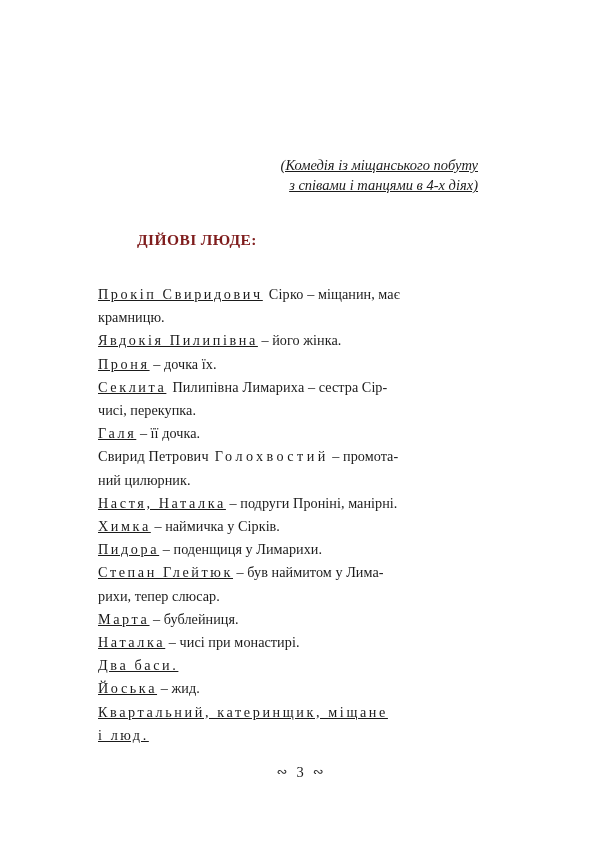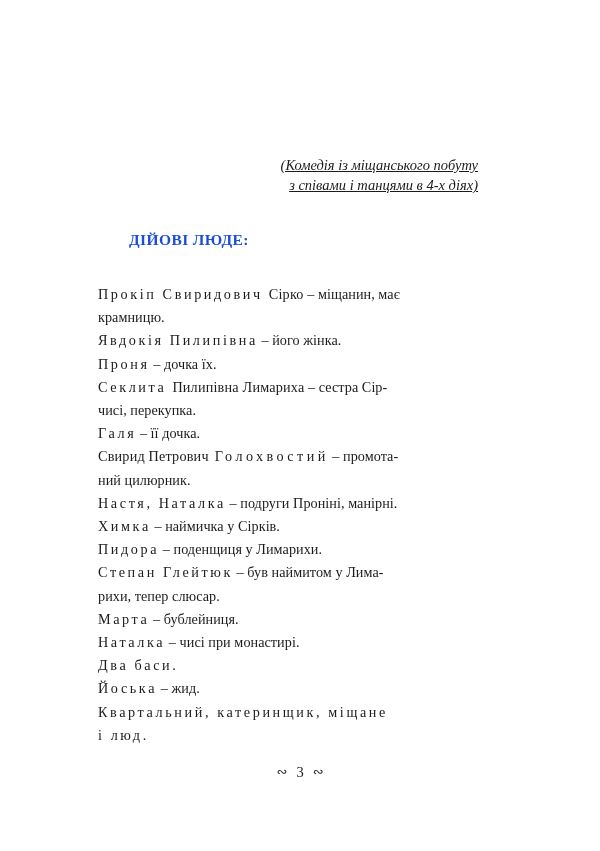--- a/index.html
+++ b/index.html
@@ -32,26 +32,26 @@
     font-style: italic;
     font-size: 14.5px;
     line-height: 20px;
     color: #1b1b1b;
   }
   .subtitle .sline { display: block; white-space: pre; text-decoration: underline; }
 
   
   .heading {
     position: absolute;
-    left: 129px;
+    left: 137px;
     top: 231px;
     font-weight: bold;
     font-size: 15.5px;
     letter-spacing: 0.4px;
-    color: #1d4ed8;
+    color: #7f1d1d;
   }
 
   
   .cast {
     position: absolute;
     left: 98px;
     top: 283px;
     width: 375px;
   }
 
@@ -68,20 +68,21 @@
     padding-left: 20px;
     text-indent: -20px;
   }
   .cast-entry .ln {
     display: block;
   }
 
   
   .nm {
     letter-spacing: 2.6px;
+    text-decoration: underline;
   }
   .nm-tight {
     letter-spacing: 0.2px;
   }
   .nm-wide {
     letter-spacing: 3.4px;
   }
   .rest {
     letter-spacing: 0.05px;
   }

